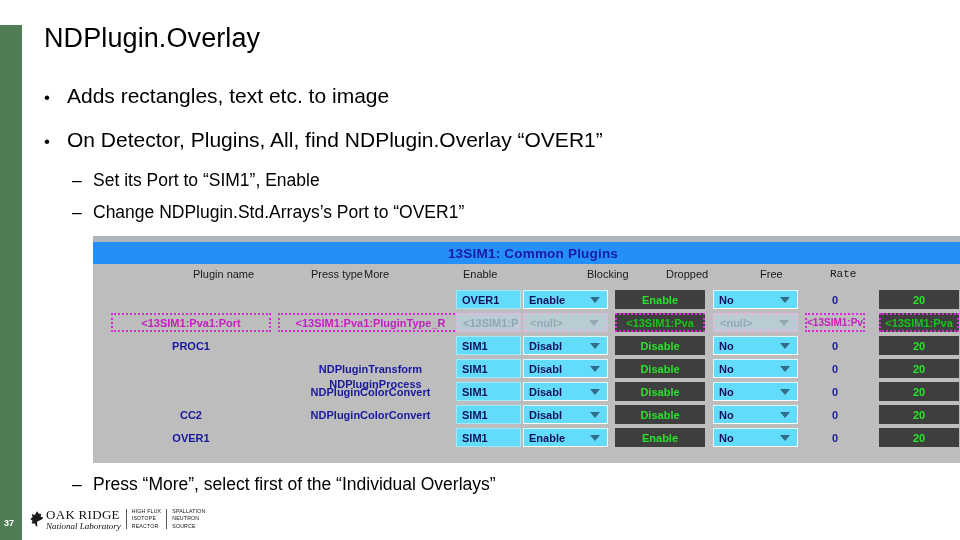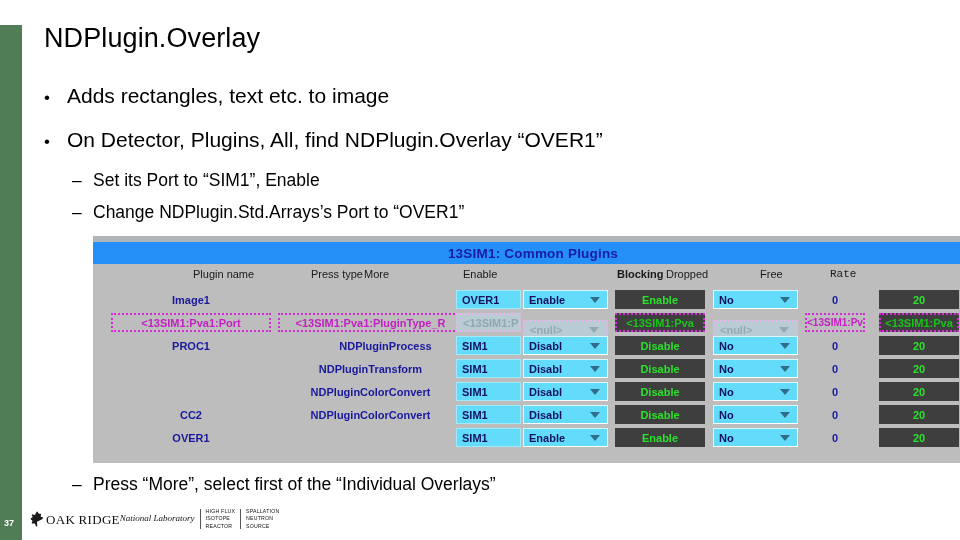--- a/index.html
+++ b/index.html
@@ -105,42 +105,42 @@
 
   
   .disc .c-name,.disc .c-type{
     color:#c31fc3;font-weight:bold;
     border:2px dotted #d62bd6;background:#bdbdbd;
   }
   .disc .c-port{
     background:#b9ccd4;color:#8fa7b0;border:2px dotted #e8b4e8;
   }
   .disc .c-menu{
-    background:#b9ccd4;color:#93a9b2;border:2px dotted #e8b4e8;margin-top:7px;
+    background:#b9ccd4;color:#93a9b2;border:2px dotted #e8b4e8;
   }
   .disc .c-menu .arrow{border-top-color:#93a9b2;}
   .disc .c-status{
     background:#3e3e3e;color:#19c419;border:2px dotted #d62bd6;
   }
   .disc .c-num{
     color:#c31fc3;border:2px dotted #d62bd6;background:#bdbdbd;
     font-size:10px;
   }
 
   
   .page-num{
     position:absolute;left:4px;bottom:12px;
     font-size:9px;color:#ffffff;font-weight:bold;
   }
   .orgl{
     position:absolute;left:30px;bottom:8px;
     display:flex;align-items:center;height:26px;
   }
   .orgl .leaf{width:14px;height:16px;margin-right:2px;}
-  .orgl .names{display:flex;flex-direction:row;justify-content:center;line-height:1;}
+  .orgl .names{display:flex;flex-direction:column;justify-content:center;line-height:1;}
   .orgl .l1{font-family:"Liberation Serif",serif;font-size:13px;letter-spacing:0.3px;color:#111;}
   .orgl .l2{font-family:"Liberation Serif",serif;font-size:9px;font-style:italic;color:#111;margin-top:1px;}
   .orgl .div{width:1px;height:20px;background:#555;margin:0 5px;}
   .orgl .tiny{display:flex;flex-direction:column;font-size:5.2px;line-height:1.35;color:#111;letter-spacing:0.2px;}
 </style>
 </head>
 <body>
 
 <div id="slide">
 
@@ -169,31 +169,28 @@
   <div class="panel">
     <div class="panel-topstrip"></div>
     <div class="panel-header">13SIM1: Common Plugins</div>
 
     <div class="panel-body">
       <div class="col-head-row">
         <div class="col-head" style="left:100px;width:160px;">Plugin name</div>
         <div class="col-head" style="left:218px;width:180px;">Press type</div>
         <div class="col-head" style="left:271px;width:110px;">More</div>
         <div class="col-head" style="left:370px;width:130px;">Enable</div>
-        <div class="col-head" style="left:524px;width:110px;font-weight:bold;">Blocking</div>
+        <div class="col-head" style="left:494px;width:110px;">Blocking</div>
         <div class="col-head" style="left:573px;width:110px;">Dropped</div>
         <div class="col-head" style="left:667px;width:90px;">Free</div>
         <div class="col-head" style="left:737px;width:90px;font-family:Liberation Mono, monospace;">Rate</div>
       </div>
 
       <div id="rows-host">
           <div class="grid-row" style="top: 26px;">
-            <div class="cell c-name" style="left: 18px; width: 160px;">
-              <span style="overflow: hidden; white-space: nowrap;">Image1</span>
-            </div>
             <div class="cell c-port" style="left: 363px; width: 65px;">
               <span style="overflow: hidden; white-space: nowrap;">OVER1</span>
             </div>
             <div class="cell c-menu" style="left: 430px; width: 85px;">
               <span style="overflow: hidden; white-space: nowrap;">Enable</span>
               <span class="arrow"></span>
             </div>
             <div class="cell c-status" style="left: 522px; width: 90px;">
               <span style="overflow: hidden; white-space: nowrap;">Enable</span>
             </div>
@@ -233,21 +230,21 @@
               <span style="overflow: hidden; white-space: nowrap;">&lt;13SIM1:Pva</span>
             </div>
             <div class="cell c-status" style="left: 786px; width: 80px;">
               <span style="overflow: hidden; white-space: nowrap;">&lt;13SIM1:Pva</span>
             </div>
           </div>
           <div class="grid-row" style="top: 72px;">
             <div class="cell c-name" style="left: 18px; width: 160px;">
               <span style="overflow: hidden; white-space: nowrap;">PROC1</span>
             </div>
-            <div class="cell c-type" style="left: 200px; width: 185px;">
+            <div class="cell c-type" style="left: 190px; width: 185px; margin-top: 38px;">
               <span style="overflow: hidden; white-space: nowrap;">NDPluginProcess</span>
             </div>
             <div class="cell c-port" style="left: 363px; width: 65px;">
               <span style="overflow: hidden; white-space: nowrap;">SIM1</span>
             </div>
             <div class="cell c-menu" style="left: 430px; width: 85px;">
               <span style="overflow: hidden; white-space: nowrap;">Disabl</span>
               <span class="arrow"></span>
             </div>
             <div class="cell c-status" style="left: 522px; width: 90px;">

